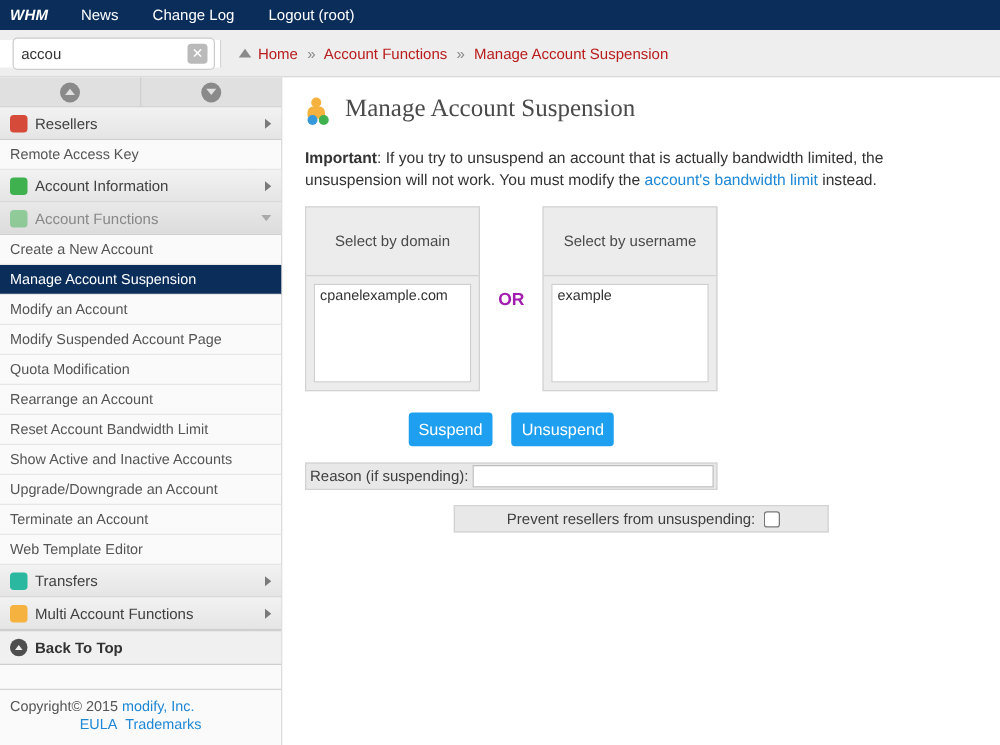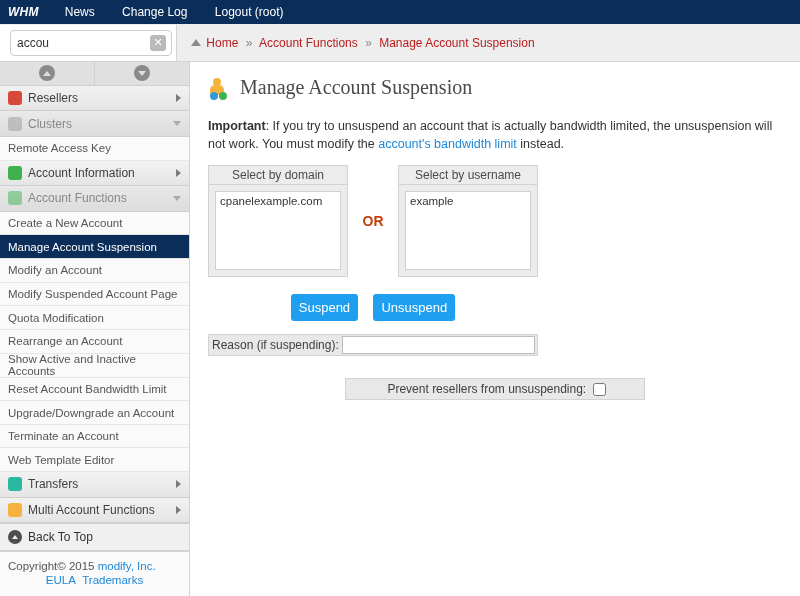--- a/index.html
+++ b/index.html
@@ -5,31 +5,31 @@
   * { box-sizing: border-box; margin: 0; padding: 0; }
   body { font-family: Arial, Helvetica, sans-serif; font-size: 12px; color: #333; background: #fff; width: 800px; height: 596px; overflow: hidden; }
 
   
   .topbar { background: #0a2d59; height: 24px; display: flex; align-items: center; color: #fff; padding: 0 8px; }
   .logo { font-style: italic; font-weight: bold; font-size: 12px; letter-spacing: 0.02em; margin-right: 14px; color:#fff; }
   .topnav a { color: #fff; text-decoration: none; margin: 0 12px; font-size: 12px; }
 
   
   .search-row { height: 38px; background: #eee; border-bottom: 1px solid #d4d4d4; display: flex; align-items: center; }
-  .search-wrap { width: 177px; height: 36px; background: #fff; display: flex; align-items: center; justify-content: center; border-right: 1px solid #d4d4d4;}
+  .search-wrap { width: 177px; height: 22px; background: #fff; display: flex; align-items: center; justify-content: center; border-right: 1px solid #d4d4d4;}
   .search-input { width: 162px; height: 26px; border: 1px solid #ccc; border-radius: 4px; padding: 0 22px 0 6px; font-size: 12px; color: #333; background:#fff;}
   .search-clear { margin-left:-22px; width:16px; height:16px; background:#bababa; border-radius:3px; color:#fff; display:flex; align-items:center; justify-content:center; font-size:11px; cursor:pointer; position:relative; z-index:2;}
   .breadcrumb { margin-left: 14px; color: #555; font-size: 12px; }
   .breadcrumb .home-icon { display:inline-block; width:0; height:0; border-left:5px solid transparent; border-right:5px solid transparent; border-bottom:7px solid #8a8a8a; margin-right:2px; position:relative; top:-1px;}
   .breadcrumb span { color:#b91c1c; }
   .breadcrumb .sep { margin: 0 4px; color:#888;}
 
   
   .container { display: flex; height: calc(596px - 24px - 38px); }
-  .sidebar { width: 190px; background: #fafafa; border-right:1px solid #d4d4d4; display:flex; flex-direction:column; }
+  .sidebar { width: 226px; background: #fafafa; border-right:1px solid #d4d4d4; display:flex; flex-direction:column; }
   .main { flex:1; padding: 10px 18px 10px 18px; position:relative; background:#fff; overflow:auto;}
 
   
   .nav-arrows { height: 24px; background:#e0e0e0; display:flex; border-bottom:1px solid #cfcfcf;}
   .nav-arrow { flex:1; display:flex; align-items:center; justify-content:center; cursor:pointer; border-right:1px solid #cfcfcf;}
   .nav-arrow:last-child{border-right:none;}
   .arrow-circle{ width:16px; height:16px; background:#8a8a8a; border-radius:50%; display:flex; align-items:center; justify-content:center;}
   .arrow-circle::after{ content:""; width:0; height:0;}
   .arrow-up .arrow-circle::after{ border-left:4px solid transparent; border-right:4px solid transparent; border-bottom:5px solid #e0e0e0;}
   .arrow-dn .arrow-circle::after{ border-left:4px solid transparent; border-right:4px solid transparent; border-top:5px solid #e0e0e0;}
@@ -40,52 +40,52 @@
   .side-group .chev.right{ border-left:5px solid #7a7a7a; border-top:4px solid transparent; border-bottom:4px solid transparent; border-right:none;}
   .side-group .chev.down{ border-top:5px solid #aaa;}
   .side-group.dim{ background:linear-gradient(#e9e9e9,#dcdcdc); color:#888;}
   .side-group.dim .grp-icon{ opacity:.5;}
 
   .side-item { height: 24px; display:flex; align-items:center; padding:0 8px 0 8px; border-bottom:1px solid #e6e6e6; color:#555; font-size:11.5px; cursor:pointer;}
   .side-item.active{ background:#0a2d59; color:#fff;}
   .side-footer{ margin-top:auto; padding:8px 8px 10px 8px; font-size:11.5px; color:#555; border-top:1px solid #d4d4d4;}
   .side-footer a{ color:#1e87d6; text-decoration:none;}
 
-  .back-to-top{ height:28px; display:flex; align-items:center; padding:0 8px; border-top:1px solid #cfcfcf; border-bottom:1px solid #cfcfcf; background:#f0f0f0; font-weight:normal; cursor:pointer;}
+  .back-to-top{ height:28px; display:flex; align-items:center; padding:0 8px; border-top:1px solid #cfcfcf; border-bottom:1px solid #cfcfcf; background:#f0f0f0; font-weight:bold; cursor:pointer;}
   .btt-circle{ width:14px; height:14px; background:#4e4e4e; border-radius:50%; margin-right:6px; display:flex; align-items:center; justify-content:center;}
   .btt-circle::after{ content:""; width:0; height:0; border-left:3.5px solid transparent; border-right:3.5px solid transparent; border-bottom:4.5px solid #f0f0f0;}
 
   
   .page-title-row{ display:flex; align-items:center; margin:4px 0 18px 0;}
   .title-icon{ width:22px; height:22px; margin-right:10px; position:relative;}
   .title-icon .head{ width:8px; height:8px; background:#f6b23f; border-radius:50%; position:absolute; left:5px; top:1px;}
   .title-icon .body{ width:14px; height:10px; background:#f6b23f; border-radius:5px 5px 3px 3px; position:absolute; left:2px; top:8px;}
   .title-icon .dot{ width:8px; height:8px; border-radius:50%; position:absolute; bottom:-1px;}
   .title-icon .dot.b{ background:#3498db; left:2px;}
   .title-icon .dot.g{ background:#3fb24f; left:11px;}
   h1.page-title{ font-family: Georgia, "Times New Roman", serif; font-weight:normal; font-size:20px; color:#4a4a4a;}
 
   .important{ font-size:12.5px; line-height:1.45; margin-bottom:12px;}
   .important a{ color:#1e87d6; text-decoration:none;}
   .important b{ font-weight:bold;}
 
   .selector-row{ display:flex; align-items:center;}
   .sel-box{ width:140px; background:#ececec; border:1px solid #d2d2d2;}
-  .sel-box .hdr{ text-align:center; padding:2px 0; border-bottom:1px solid #d2d2d2; font-size:12px; color:#4a4a4a;}
+  .sel-box .hdr{ text-align:center; padding:20px 0; border-bottom:1px solid #d2d2d2; font-size:12px; color:#4a4a4a;}
   .sel-box .list{ margin:6px; height:79px; background:#fff; border:1px solid #cfcfcf; overflow-y:scroll; padding:2px;}
   .sel-box .list div{ font-size:11.5px; padding:1px 2px; cursor:pointer;}
-  .or{ width:50px; text-align:center; font-weight:bold; font-size:14px; color:#c2410c;}
+  .or{ width:50px; text-align:center; font-weight:bold; font-size:14px; color:#a21caf;}
 
   .btn-row{ text-align:center; margin:14px 0 10px 0;}
   .btn{ display:inline-block; background:#1e9ff0; color:#fff; border:none; border-radius:3px; padding:6px 8px; font-size:13px; margin:3px 6px; cursor:pointer;}
 
   .row-field{ background:#e8e8e8; border:1px solid #d2d2d2; display:flex; align-items:center; height:22px; font-size:12px; width: 330px;}
   .row-field .lbl{ padding:0 3px 0 3px; color:#3f3f3f;}
   .row-field input[type=text]{ flex:1; height:18px; border:1px solid #bdbdbd; background:#fff; margin-right:2px; font-size:12px; padding:0 3px;}
-  .row-field.center{ justify-content:center; margin-top:22px; width:300px; margin-left:auto; margin-right:auto;}
+  .row-field.center{ justify-content:center; margin-top:12px; width:300px; margin-left:auto; margin-right:auto;}
   .row-field.center .lbl{ color:#3f3f3f;}
 
   
   .grp-icon.resellers{ background:#d64a3a;}
   .grp-icon.clusters{ background:#9a9a9a;}
   .grp-icon.ai{ background:#3fb24f;}
   .grp-icon.af{ background:#3fb24f;}
   .grp-icon.maf{ background:#f6b23f;}
   .grp-icon.tr{ background:#2ab8a0;}
 
@@ -126,45 +126,40 @@
       <div class="nav-arrow arrow-dn">
           <span class="arrow-circle"></span>
         </div>
     </div>
 
     <div class="side-group">
       <span class="grp-icon resellers"></span>
       <span>Resellers</span>
       <span class="chev right"></span>
     </div>
-    <div class="side-group dim">
-      <span class="grp-icon clusters"></span>
-      <span>Clusters</span>
-      <span class="chev down"></span>
-    </div>
     <div class="side-item">Remote Access Key</div>
     <div class="side-group">
       <span class="grp-icon ai"></span>
       <span>Account Information</span>
       <span class="chev right"></span>
     </div>
     <div class="side-group dim">
       <span class="grp-icon af"></span>
       <span>Account Functions</span>
       <span class="chev down"></span>
     </div>
 
     <div class="side-item">Create a New Account</div>
     <div class="side-item active">Manage Account Suspension</div>
     <div class="side-item">Modify an Account</div>
     <div class="side-item">Modify Suspended Account Page</div>
     <div class="side-item">Quota Modification</div>
     <div class="side-item">Rearrange an Account</div>
+    <div class="side-item">Reset Account Bandwidth Limit</div>
     <div class="side-item">Show Active and Inactive Accounts</div>
-    <div class="side-item">Reset Account Bandwidth Limit</div>
     <div class="side-item">Upgrade/Downgrade an Account</div>
     <div class="side-item">Terminate an Account</div>
     <div class="side-item">Web Template Editor</div>
 
     <div class="side-group">
       <span class="grp-icon tr"></span>
       <span>Transfers</span>
       <span class="chev right"></span>
     </div>
     <div class="side-group">

